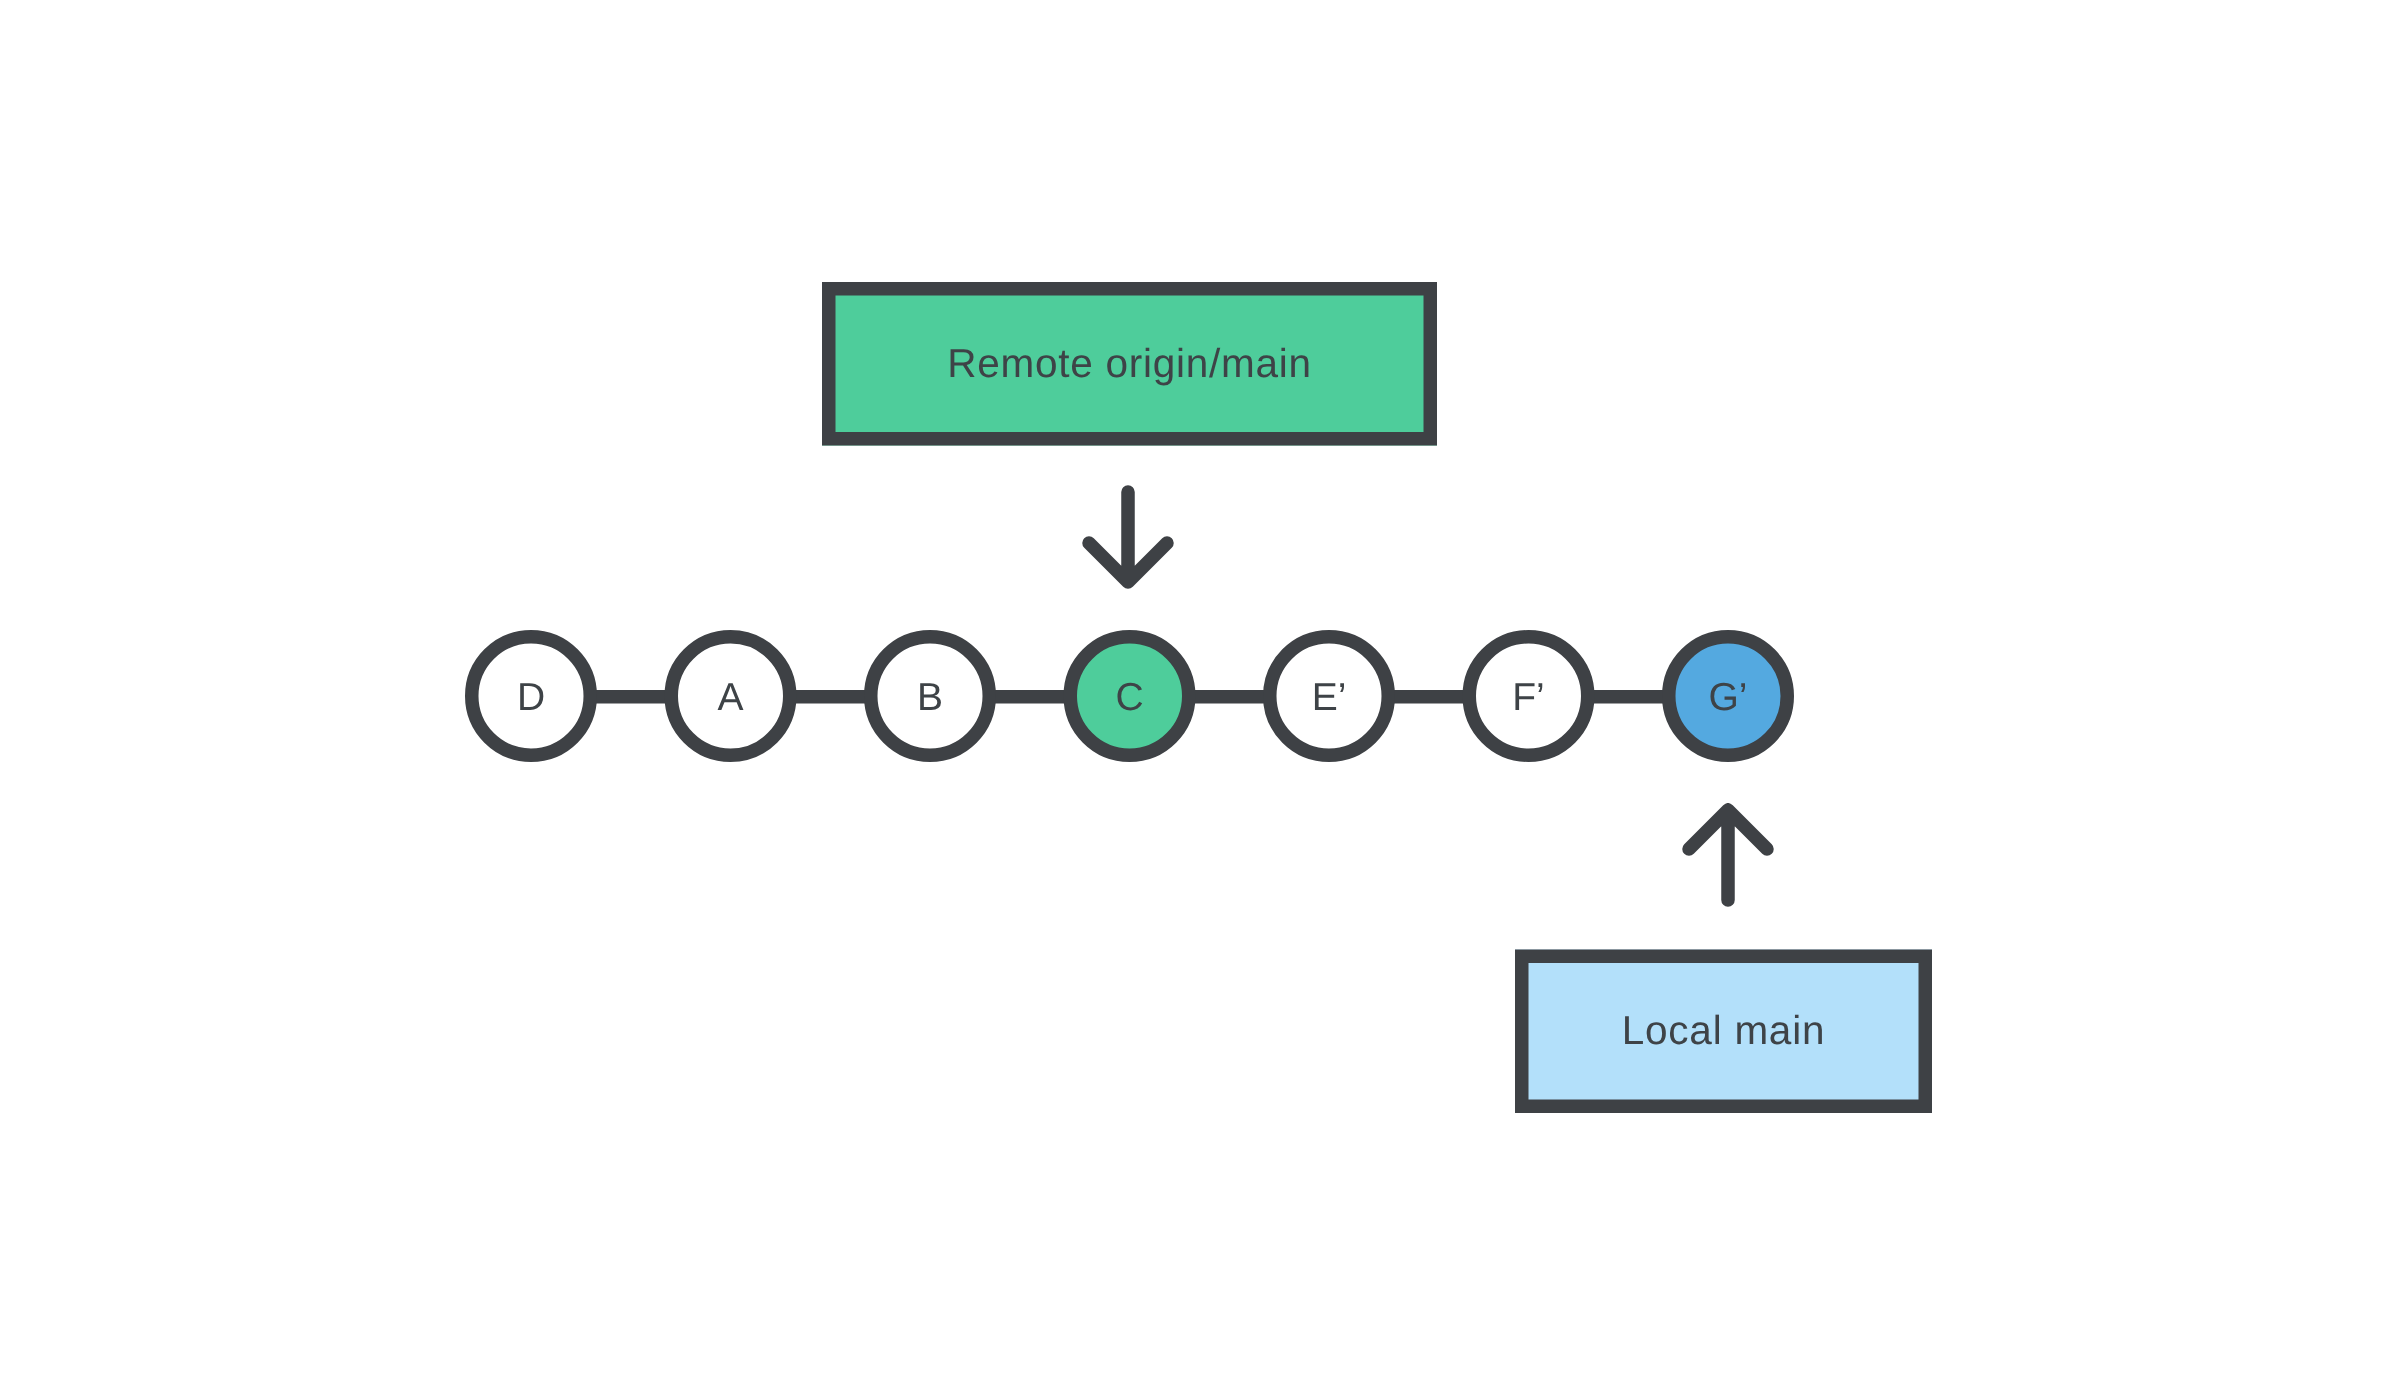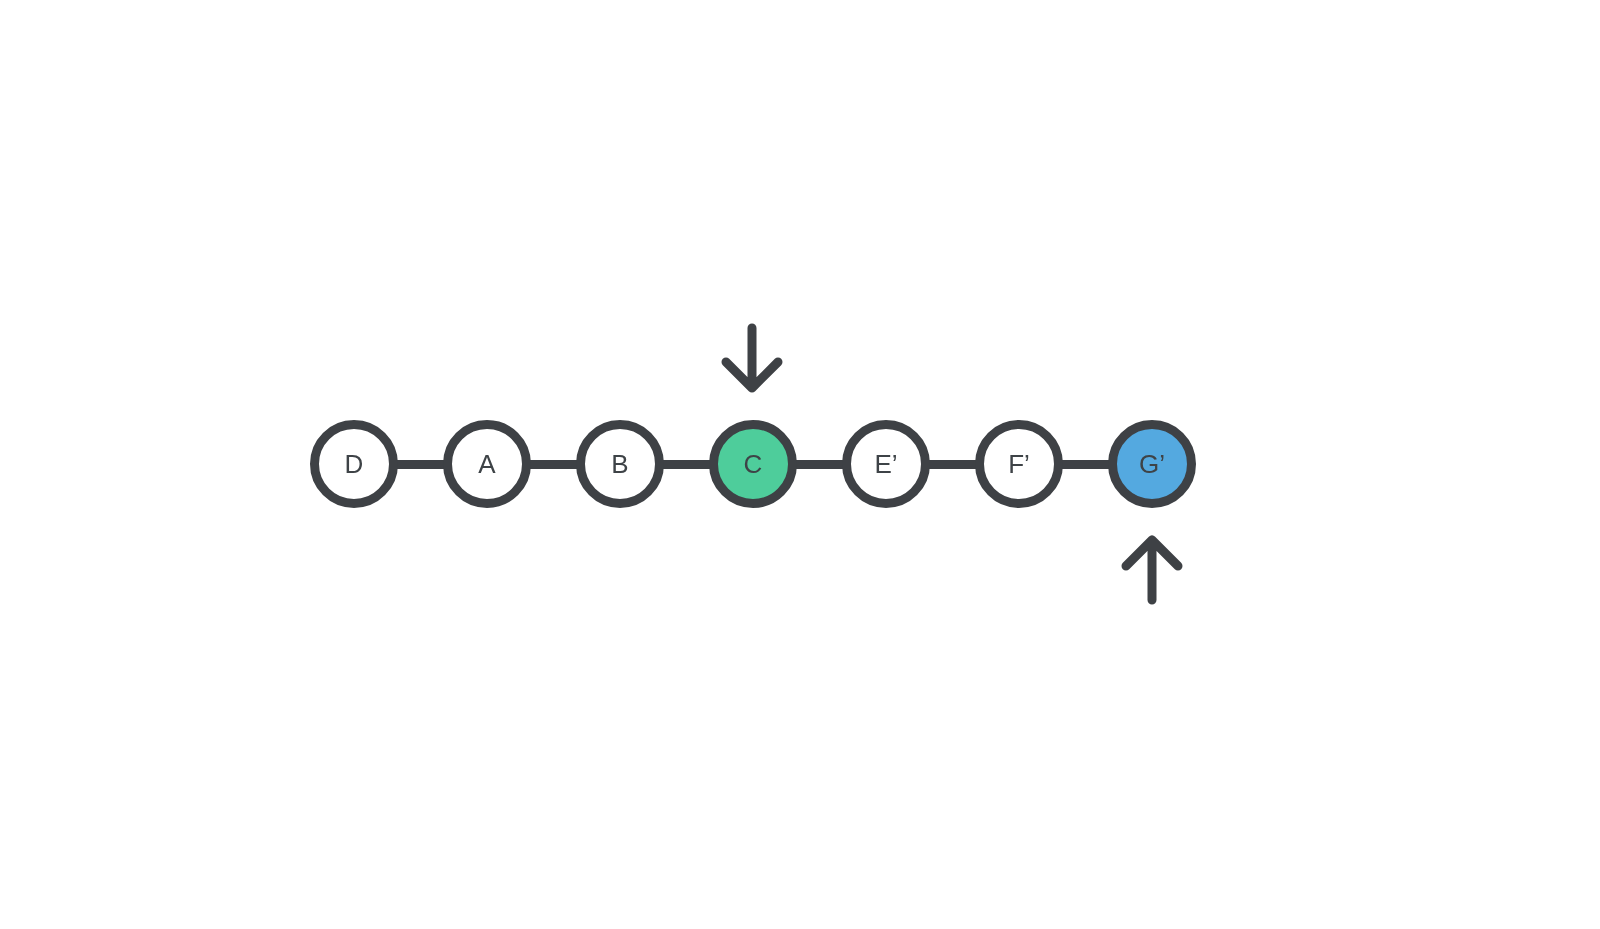--- a/index.html
+++ b/index.html
@@ -81,20 +81,23 @@
     stroke-width: 9;
     stroke-linecap: round;
     stroke-linejoin: round;
   }
 </style>
 </head>
 <body>
 
 <div class="canvas">
 
+  <div class="branch-box remote-box" style="background-color: rgb(78, 205, 155);">
+    <span>Remote origin/main</span>
+  </div>
 
   <svg class="arrow-svg arrow-down" viewBox="0 0 64 76">
     <path d="M32 8 L32 68 M6 42 L32 68 L58 42" style="stroke: rgb(62, 65, 69);"></path>
   </svg>
 
   <div class="chain-line" style="background-color: rgb(62, 65, 69);"></div>
 
   <div class="commit commit-0" style="background-color: rgb(255, 255, 255);">
     <span>D</span>
   </div>
@@ -114,14 +117,17 @@
     <span>F’</span>
   </div>
   <div class="commit commit-6" style="background-color: rgb(84, 169, 224);">
     <span>G’</span>
   </div>
 
   <svg class="arrow-svg arrow-up" viewBox="0 0 64 76">
     <path d="M32 68 L32 8 M6 34 L32 8 L58 34" style="stroke: rgb(62, 65, 69);"></path>
   </svg>
 
+  <div class="branch-box local-box" style="background-color: rgb(179, 224, 250);">
+    <span>Local main</span>
+  </div>
 
 </div>
 
 </body></html>

